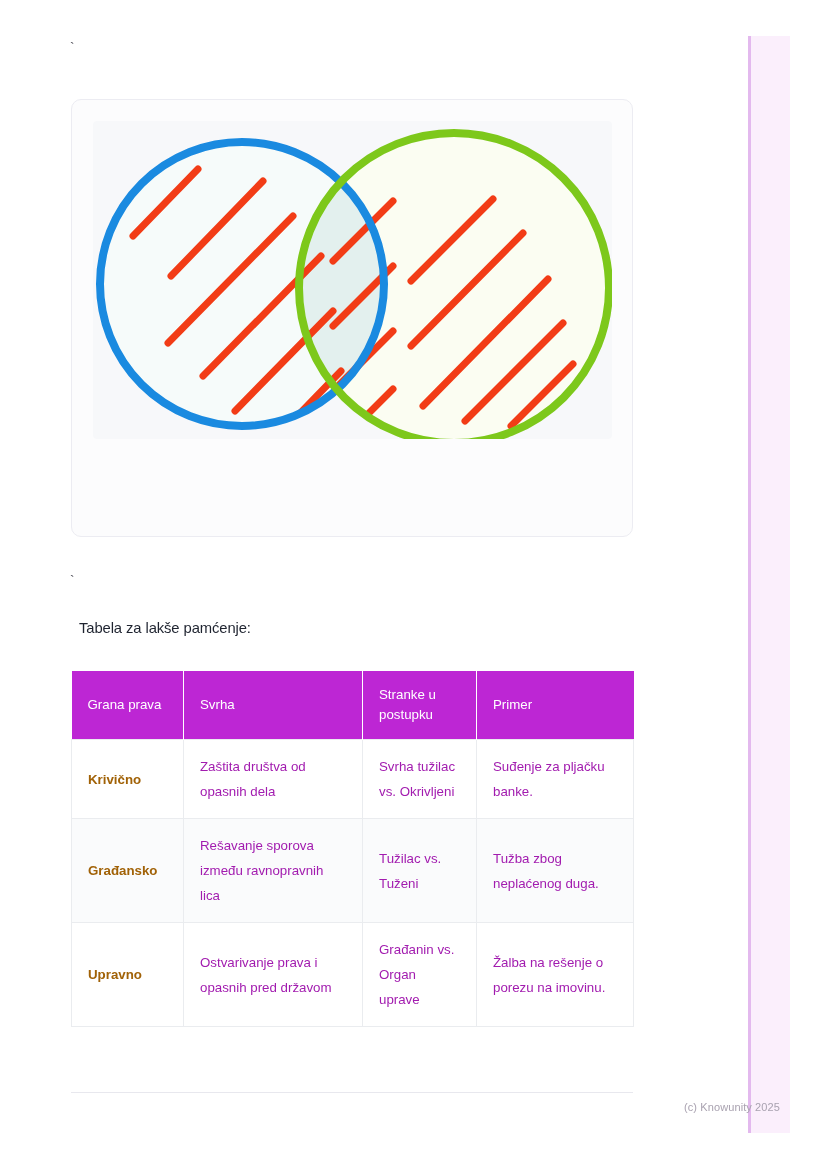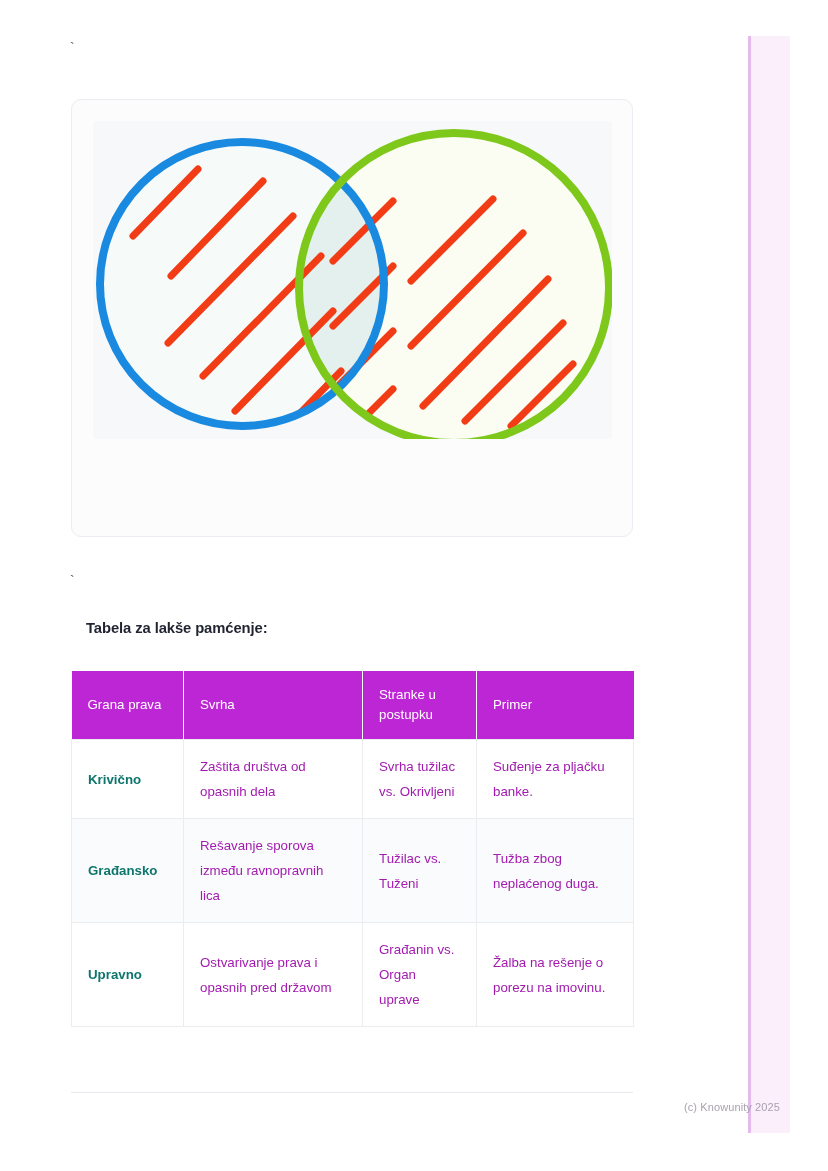--- a/index.html
+++ b/index.html
@@ -49,22 +49,22 @@
     position:absolute;left:30px;top:353px;width:502px;
     text-align:center;
     font-style:italic;
     font-size:13.2px;
     line-height:23px;
     color:#6b7280;
   }
 
   
   .table-heading{
-    position:absolute;left:86px;top:620px;
-    font-size:14.8px;font-weight:bold;color:#1f2430;
+    position:absolute;left:79px;top:620px;
+    font-size:14.8px;font-weight:normal;color:#1f2430;
     letter-spacing:-0.1px;
   }
 
   
   .tbl-wrap{
     position:absolute;left:71px;top:671px;width:562px;
   }
   table.memo{
     border-collapse:collapse;
     width:562px;
@@ -94,21 +94,21 @@
     font-size:13.3px;
     color:#a21caf;
     line-height:25px;
     padding:14px 16px;
     vertical-align:middle;
     border:1px solid #eaecef;
     box-sizing:border-box;
   }
   table.memo tbody td.branch{
     font-weight:bold;
-    color:#0f766e;
+    color:#a16207;
   }
   table.memo tbody tr.odd td{background:#ffffff;}
   table.memo tbody tr.even td{background:#fafbfc;}
 
   
   .divider{
     position:absolute;left:71px;top:1092px;width:562px;height:1px;
     background:#e8e8ee;
   }
 

